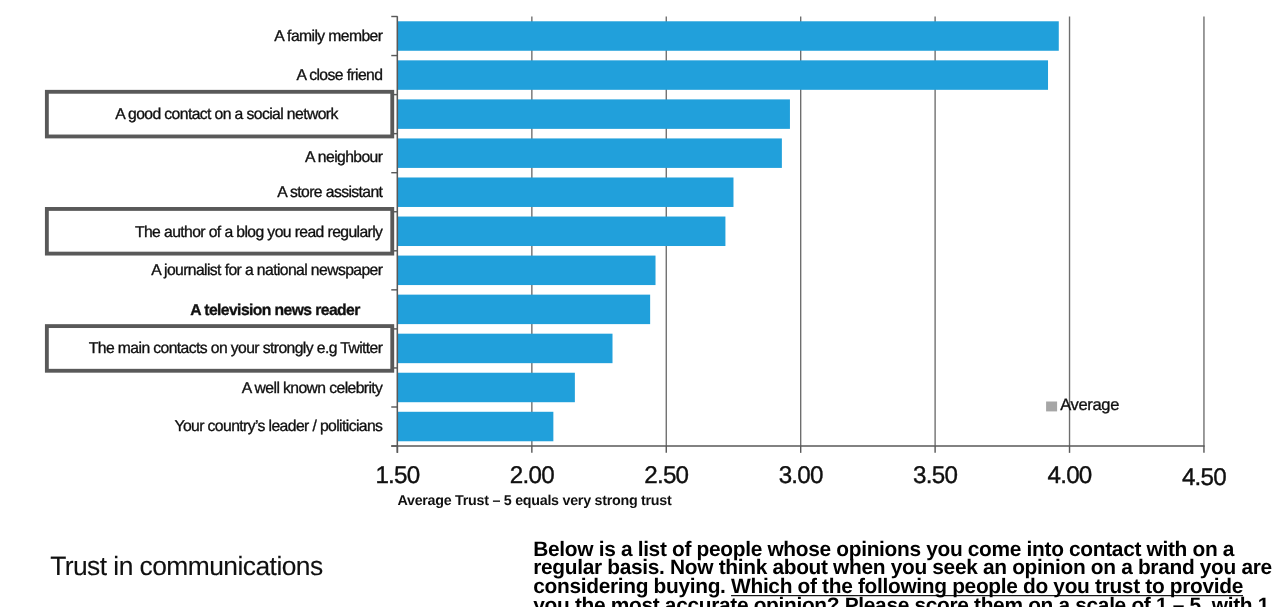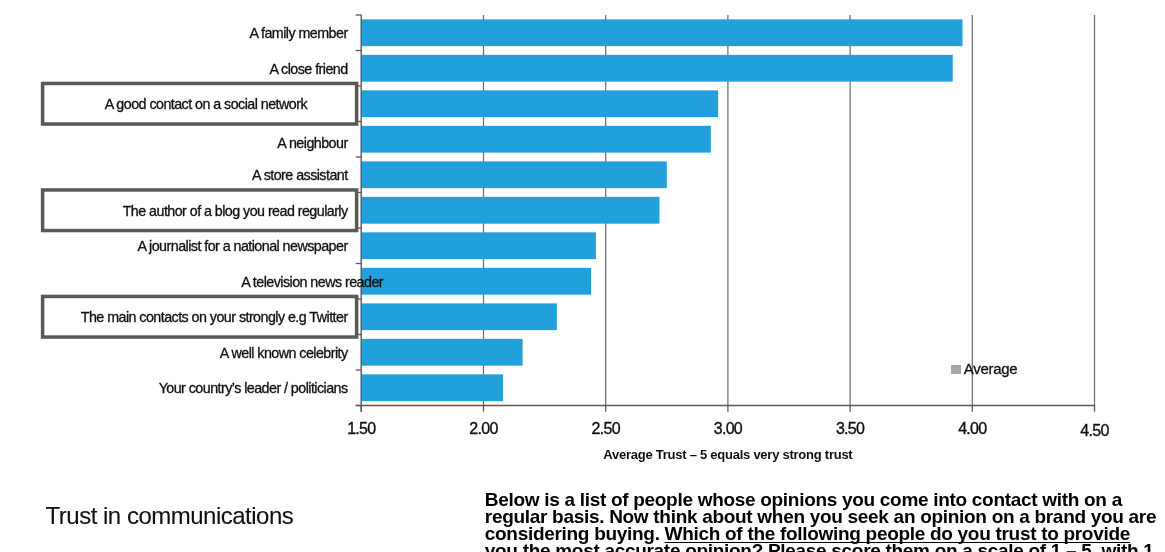--- a/index.html
+++ b/index.html
@@ -14,25 +14,25 @@
   #slide-title{-webkit-text-stroke:0.1px #101010;}
 
   
   #chart{position:absolute;left:0;top:0;width:1165px;height:470px;}
   #plot{position:absolute;left:0;top:0;}
   #cat-labels,#xticks{position:absolute;left:0;top:0;width:1165px;height:470px;}
 
   .cat-label{position:absolute;text-align:right;color:#101010;
              font-size:14.3px;letter-spacing:-0.55px;line-height:1;white-space:nowrap;}
 
-  .xtick-label{position:absolute;font-size:16px;letter-spacing:-0.7px;color:#101010;
+  .xtick-label{position:absolute;font-size:22px;letter-spacing:-0.7px;color:#101010;
                text-align:center;line-height:1;}
 
   #xaxis-title{position:absolute;font-size:13px;letter-spacing:-0.25px;font-weight:bold;
-               color:#101010;text-align:center;line-height:1;}
+               color:#101010;text-align:left;line-height:1;}
 
   #legend{position:absolute;display:flex;align-items:center;gap:3px;}
   #legend .swatch{width:10px;height:9.2px;background:#a6a6a6;display:block;margin-top:2.5px;}
   #legend .ltext{font-size:15px;letter-spacing:-0.3px;color:#101010;line-height:1;}
 
   
   #slide-title{position:absolute;left:45.6px;top:503.9px;font-size:24px;letter-spacing:-0.5px;
                color:#101010;line-height:1;white-space:nowrap;}
 
   #note{position:absolute;left:484.8px;top:491.9px;width:676px;
@@ -91,21 +91,21 @@
       </svg>
 
     <div id="cat-labels">
         <div class="cat-label" style="right: 817.4px; top: 26.25px;">A family member</div>
         <div class="cat-label" style="right: 817.4px; top: 61.75px;">A close friend</div>
         <div class="cat-label" style="right: 858px; top: 97.25px;">A good contact on a social network</div>
         <div class="cat-label" style="right: 817.4px; top: 124px; margin-top: 12px;">A neighbour</div>
         <div class="cat-label" style="right: 817.4px; top: 168.25px;">A store assistant</div>
         <div class="cat-label" style="right: 817.4px; top: 203.75px;">The author of a blog you read regularly</div>
         <div class="cat-label" style="right: 817.4px; top: 239.25px;">A journalist for a national newspaper</div>
-        <div class="cat-label" style="right: 782px; top: 274.75px;">A television news reader</div>
+        <div class="cat-label" style="right: 838px; top: 274.75px; font-weight: bold;">A television news reader</div>
         <div class="cat-label" style="right: 817.4px; top: 310.25px;">The main contacts on your strongly e.g Twitter</div>
         <div class="cat-label" style="right: 817.4px; top: 345.75px;">A well known celebrity</div>
         <div class="cat-label" style="right: 817.4px; top: 381.25px;">Your country’s leader / politicians</div>
       </div>
 
     <div id="xticks">
         <div class="xtick-label" style="left: 301.3px; top: 420.7px; width: 120px;">1.50</div>
         <div class="xtick-label" style="left: 423.5px; top: 420.7px; width: 120px;">2.00</div>
         <div class="xtick-label" style="left: 545.7px; top: 420.7px; width: 120px;">2.50</div>
         <div class="xtick-label" style="left: 667.9px; top: 420.7px; width: 120px;">3.00</div>

